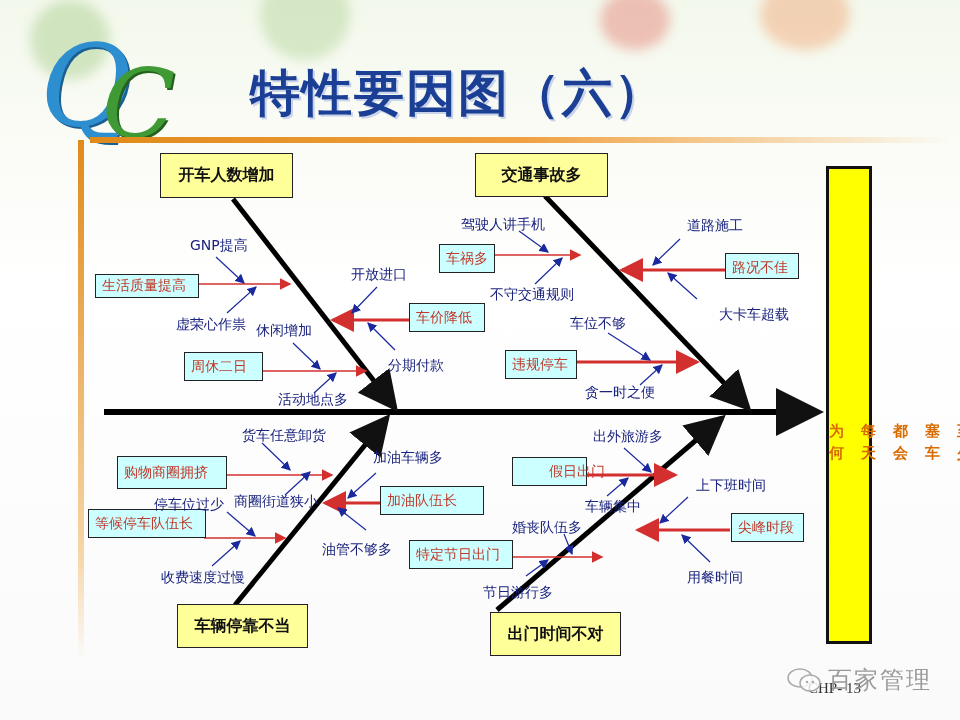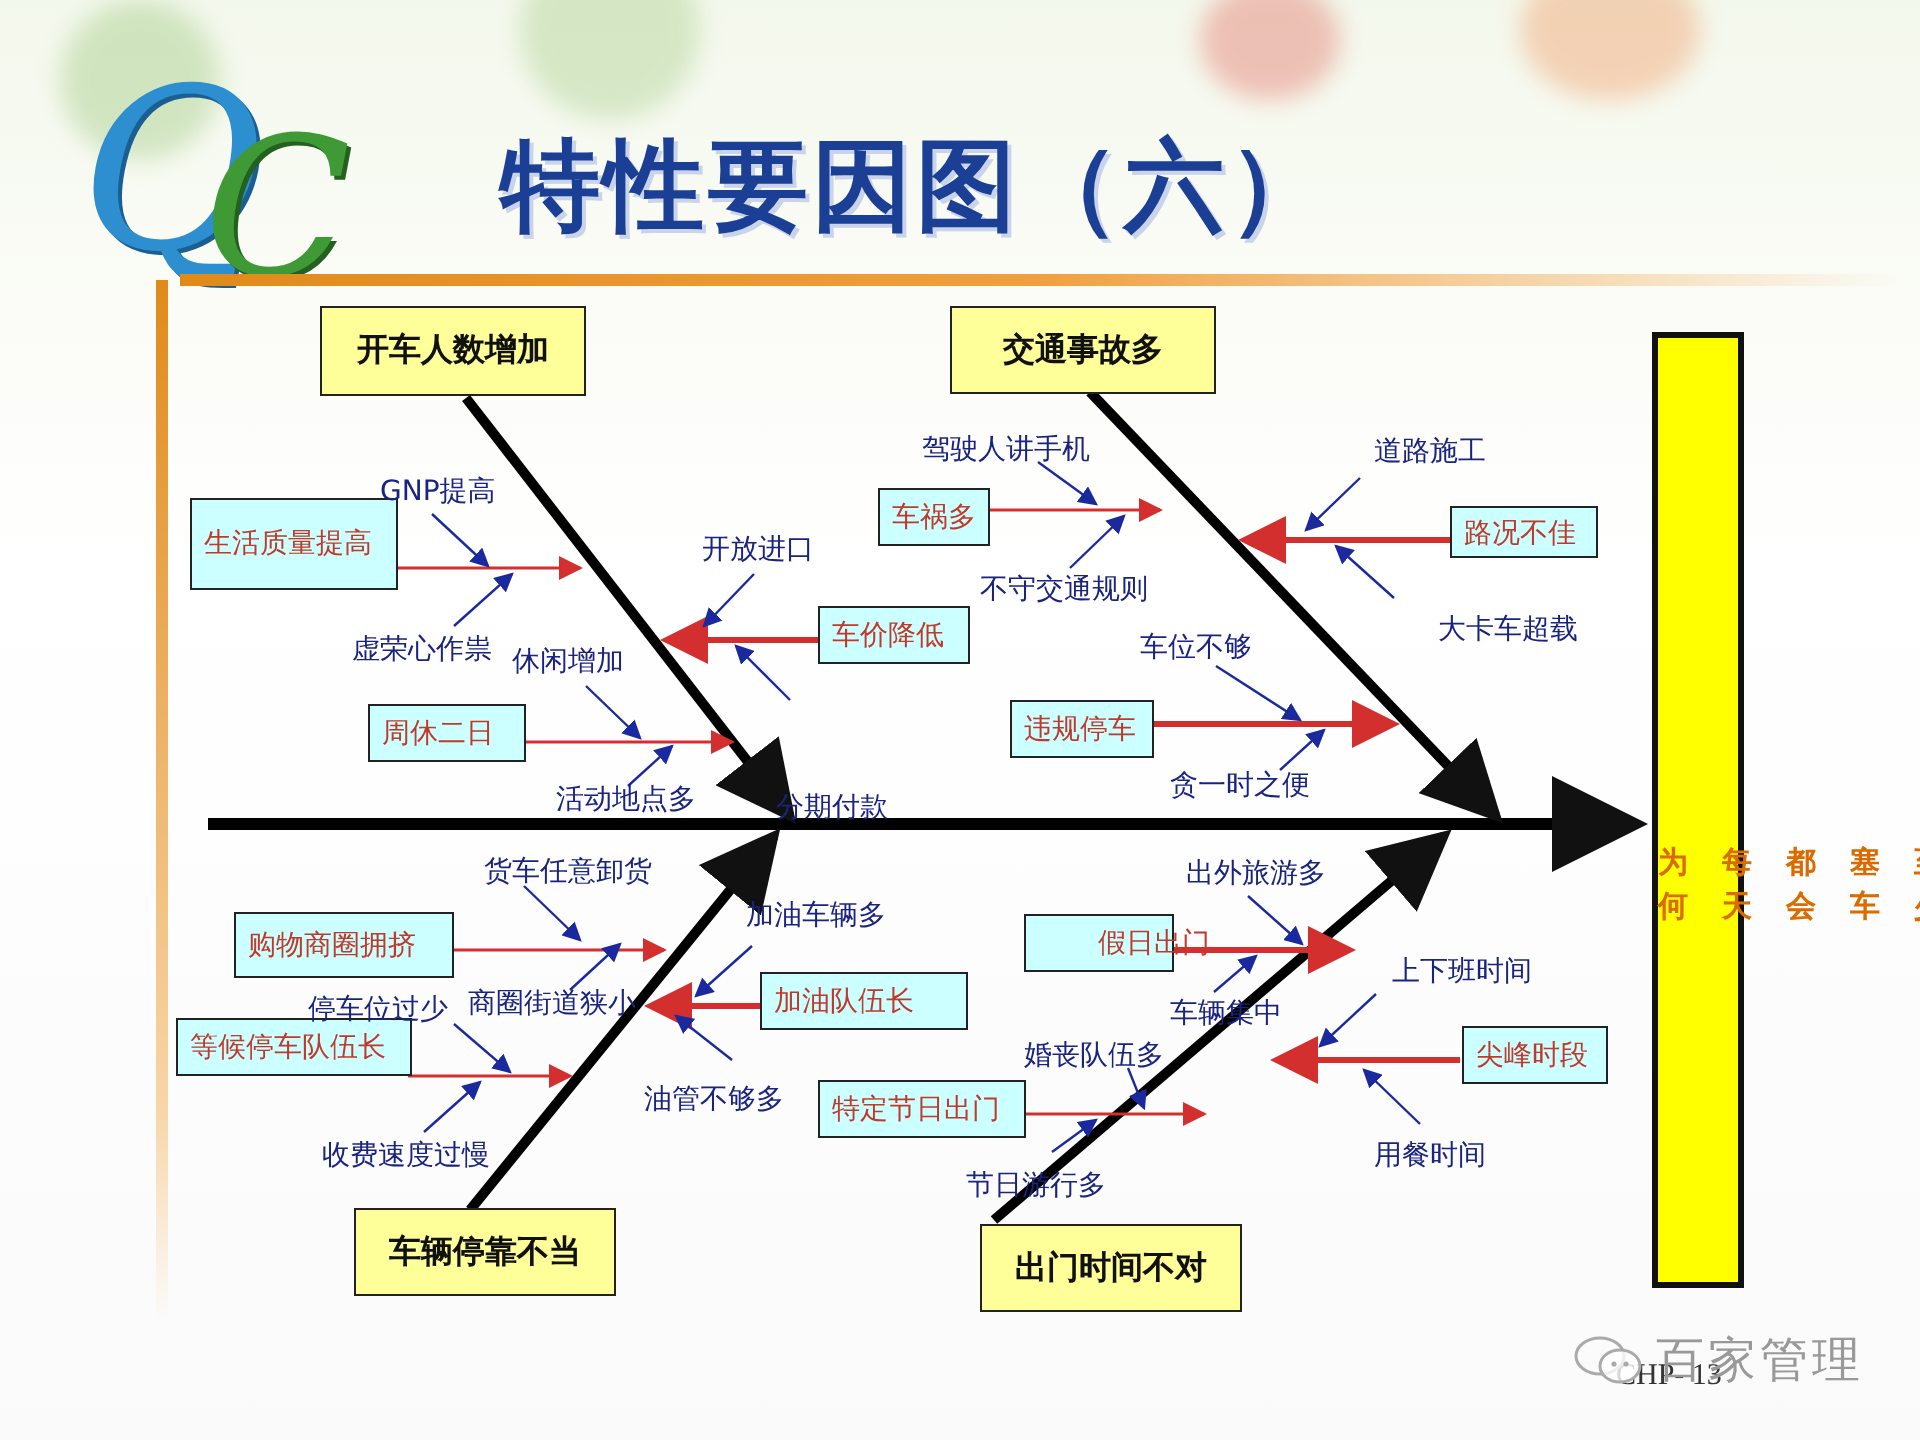--- a/index.html
+++ b/index.html
@@ -107,37 +107,37 @@
     <line x1="564" y1="534" x2="572" y2="554" marker-end="url(#au)"></line>
     <line x1="526" y1="576" x2="548" y2="560" marker-end="url(#au)"></line>
   </g>
 </svg>
 
 <div class="catbox" style="left:160px;top:153px;width:133px;height:45px;">开车人数增加</div>
 <div class="catbox" style="left:475px;top:153px;width:133px;height:44px;">交通事故多</div>
 <div class="catbox" style="left:177px;top:604px;width:131px;height:44px;">车辆停靠不当</div>
 <div class="catbox" style="left:490px;top:612px;width:131px;height:44px;">出门时间不对</div>
 
-<div class="causebox" style="left:95px;top:249px;width:104px;height:46px;font-family:Liberation Mono, monospace;">生活质量提高</div>
+<div class="causebox" style="left:95px;top:274px;width:104px;height:24px;font-family:Liberation Mono, monospace;">生活质量提高</div>
 <div class="causebox" style="left:409px;top:303px;width:76px;height:29px;">车价降低</div>
 <div class="causebox" style="left:184px;top:352px;width:79px;height:29px;">周休二日</div>
 <div class="causebox" style="left:439px;top:244px;width:56px;height:29px;">车祸多</div>
 <div class="causebox" style="left:725px;top:253px;width:74px;height:26px;align-items:flex-start;overflow:visible;white-space:normal;width:74px;line-height:26px;">路况不佳</div>
 <div class="causebox" style="left:505px;top:350px;width:72px;height:29px;">违规停车</div>
 <div class="causebox" style="left:117px;top:456px;width:110px;height:33px;">购物商圈拥挤</div>
 <div class="causebox" style="left:380px;top:486px;width:104px;height:29px;">加油队伍长</div>
 <div class="causebox" style="left:88px;top:509px;width:118px;height:29px;">等候停车队伍长</div>
 <div class="causebox" style="left:512px;top:457px;width:75px;height:29px;padding-left:36px;">假日出门</div>
 <div class="causebox" style="left:731px;top:513px;width:73px;height:29px;">尖峰时段</div>
 <div class="causebox" style="left:409px;top:540px;width:104px;height:29px;">特定节日出门</div>
 
 <div class="sub" style="left:190px;top:237px;">GNP提高</div>
 <div class="sub" style="left:176px;top:316px;">虚荣心作祟</div>
 <div class="sub" style="left:351px;top:266px;">开放进口</div>
-<div class="sub" style="left:388px;top:357px;margin-top:38px;">分期付款</div>
+<div class="sub" style="left:388px;top:357px;">分期付款</div>
 <div class="sub" style="left:256px;top:322px;">休闲增加</div>
 <div class="sub" style="left:278px;top:391px;">活动地点多</div>
 <div class="sub" style="left:461px;top:216px;">驾驶人讲手机</div>
 <div class="sub" style="left:490px;top:286px;">不守交通规则</div>
 <div class="sub" style="left:687px;top:217px;">道路施工</div>
 <div class="sub" style="left:691px;top:306px;margin-left:28px;">大卡车超载</div>
 <div class="sub" style="left:570px;top:315px;">车位不够</div>
 <div class="sub" style="left:585px;top:384px;">贪一时之便</div>
 <div class="sub" style="left:242px;top:427px;">货车任意卸货</div>
 <div class="sub" style="left:234px;top:493px;">商圈街道狭小</div>

